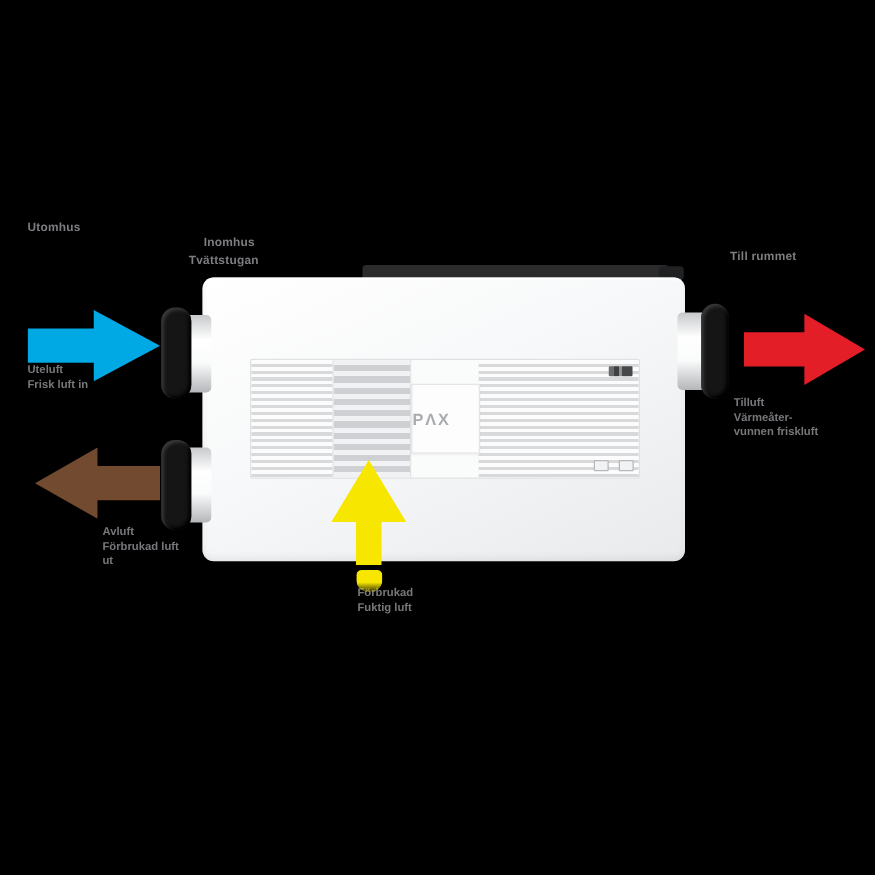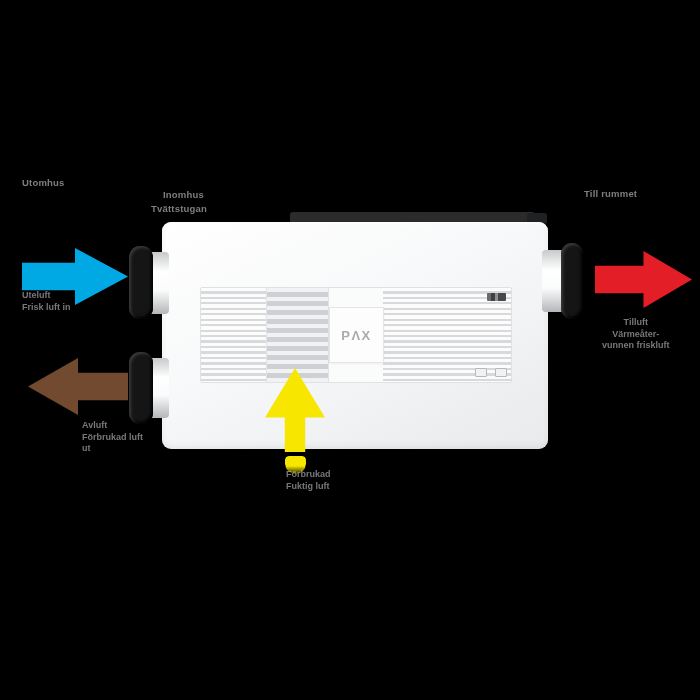--- a/index.html
+++ b/index.html
@@ -36,38 +36,38 @@
           border:1px solid #e0e1e3;border-radius:2px;background:#f5f6f7;overflow:hidden;}
   .slats{position:absolute;top:0;height:100%;
          background:repeating-linear-gradient(to bottom,#fcfcfd 0 3px,#d8d9db 3px 5.5px);}
   .slats-heavy{position:absolute;top:0;height:100%;
          background:repeating-linear-gradient(to bottom,#f1f2f3 0 4px,#ced0d3 4px 9px);
          border-left:1px solid #e2e3e5;}
   .mid-col{position:absolute;top:0;height:100%;background:#fafbfb;
            border-left:1px solid #e2e3e5;border-right:1px solid #e2e3e5;}
   .plate{position:absolute;left:128px;top:19px;width:53px;height:54px;background:#fdfdfe;
          border:1px solid #e4e5e7;box-shadow:0 1px 2px rgba(0,0,0,.05);
-         display:flex;align-items:center;justify-content:center;}
+         display:flex;align-items:center;}
   .logo{color:#a9abae;font-size:13px;font-weight:bold;letter-spacing:1.5px;}
   .sticker{position:absolute;left:286px;top:5px;width:19px;height:8px;border-radius:1px;
            background:linear-gradient(to right,#6a6b6d 0 4px,#3f4041 4px 8px,#8f9092 8px 11px,#47484a 11px 19px);}
   .indicator{position:absolute;top:80px;width:10px;height:7px;background:#f1f2f3;
              border:1px solid #b7b8ba;border-radius:1px;}
 
   .z5{z-index:5;}
 </style>
 </head>
 <body>
 
 <div class="stage">
 
   <div class="zone-label" style="left:22px;top:177px;">Utomhus</div>
   <div class="zone-label" style="left:163px;top:179px;margin-top:10px;">Inomhus</div>
   <div class="zone-label" style="left:151px;top:203px;">Tvättstugan</div>
-  <div class="zone-label" style="left:584px;top:188px;">Till rummet</div>
+  <div class="zone-label" style="left:584px;top:200px;">Till rummet</div>
 
   <div class="top-shade" style="left:290px;top:212px;width:245px;height:12px;opacity:.85;"></div>
   <div class="top-shade" style="left:527px;top:213px;width:20px;height:11px;background:#202122;"></div>
 
   <div class="device">
     <div class="grille">
       <div class="slats" style="left:0;width:65px;"></div>
       <div class="slats-heavy" style="left:65px;width:62px;"></div>
       <div class="mid-col" style="left:127px;width:54px;"></div>
       <div class="slats" style="left:182px;width:128px;"></div>
@@ -96,21 +96,21 @@
 
   <div class="caption" style="left:22px;top:290px;">
     <div>Uteluft</div>
     <div>Frisk luft in</div>
   </div>
   <div class="caption" style="left:40px;top:420px;margin-left:42px;">
     <div>Avluft</div>
     <div>Förbrukad luft</div>
     <div>ut</div>
   </div>
-  <div class="caption" style="left:602px;top:317px;text-align:center;">
+  <div class="caption" style="left:587px;top:317px;">
     <div>Tilluft</div>
     <div>Värmeåter-</div>
     <div>vunnen friskluft</div>
   </div>
   <div class="caption" style="left:286px;top:469px;">
     <div>Förbrukad</div>
     <div>Fuktig luft</div>
   </div>
 
 </div>

